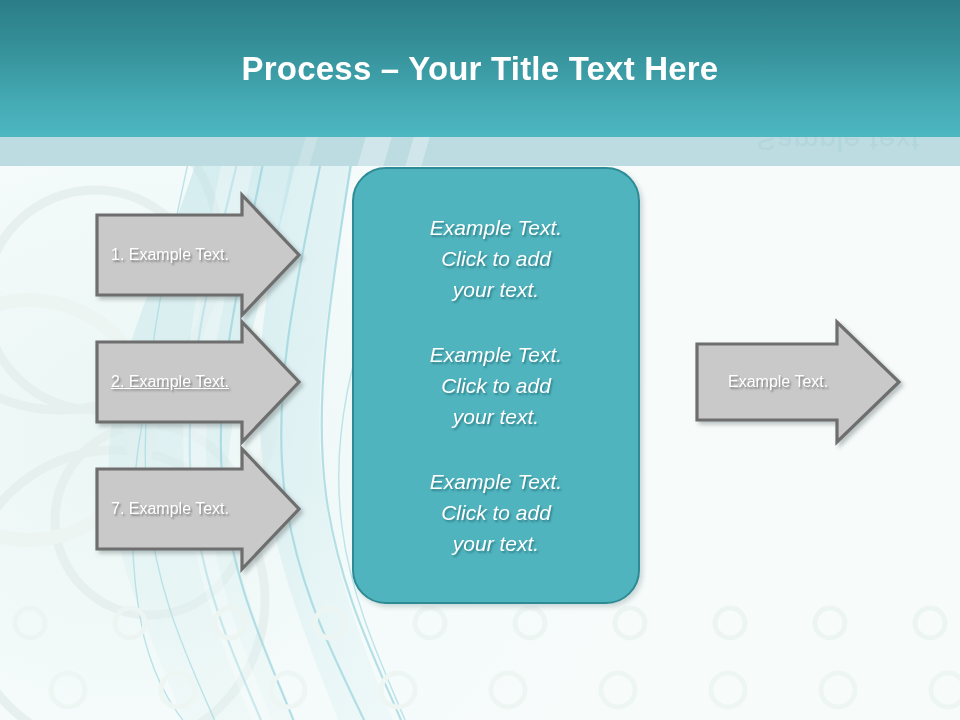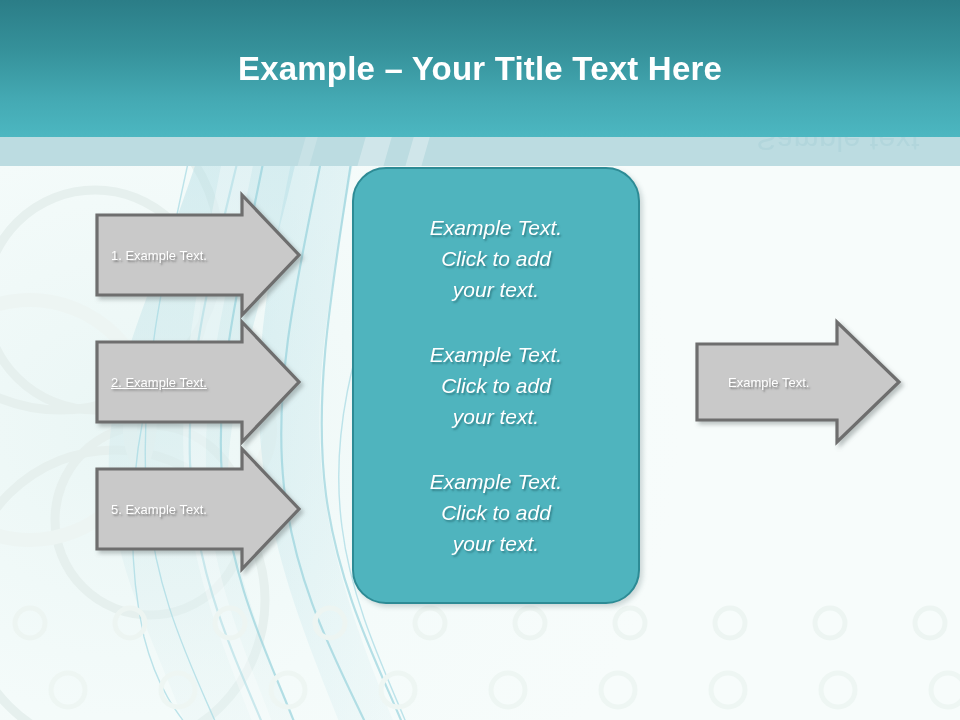--- a/index.html
+++ b/index.html
@@ -99,21 +99,21 @@
     overflow: hidden;
   }
 
   
   .dots { position: absolute; left: 0; top: 0; width: 960px; height: 720px; }
 
   
   .arrow {
     position: absolute;
     color: #ffffff;
-    font-size: 13px;
+    font-size: 16px;
     display: flex;
     align-items: center;
   }
   .arrow svg { position: absolute; left: 0; top: 0; overflow: visible; }
   .arrow-label {
     position: relative;
     z-index: 2;
     white-space: nowrap;
     text-shadow: 1.5px 1.5px 2px rgba(90,90,90,0.65);
   }
@@ -234,21 +234,21 @@
       <circle cx="508" cy="690" r="17"></circle>
       <circle cx="618" cy="690" r="17"></circle>
       <circle cx="728" cy="690" r="17"></circle>
       <circle cx="838" cy="690" r="17"></circle>
       <circle cx="948" cy="690" r="17"></circle>
     </g>
   </svg>
 
   <div class="header">
     <div class="header-title">
-      <span class="t-bold">Example</span><span class="t-reg"> – Your Title Text Here</span>
+      <span class="t-bold">Process</span><span class="t-reg"> – Your Title Text Here</span>
     </div>
   </div>
 
   <div class="band">
     <div class="band-streak" style="left:360px;"></div>
     <div class="band-streak" style="left:408px;width:16px;"></div>
     <div class="band-streak" style="left:300px;width:12px;opacity:0.6;"></div>
     <div class="band-watermark">Sample text</div>
   </div>
 
@@ -278,21 +278,21 @@
 
   <div class="arrow arrow-3">
     <svg width="206" height="124" viewBox="0 0 206 124" xmlns="http://www.w3.org/2000/svg">
       <defs>
         <filter id="ash3" x="-20%" y="-20%" width="160%" height="160%">
           <feDropShadow dx="3" dy="3" stdDeviation="2.2" flood-color="#6f7878" flood-opacity="0.45"></feDropShadow>
         </filter>
       </defs>
       <path d="M 2 22 L 147 22 L 147 2 L 204 62 L 147 122 L 147 102 L 2 102 Z" fill="#c9c9c9" stroke="#6e6e6e" stroke-width="3.2" stroke-linejoin="miter" filter="url(#ash3)"></path>
     </svg>
-    <span class="arrow-label">5. Example Text.</span>
+    <span class="arrow-label">7. Example Text.</span>
   </div>
 
   <div class="center-box">
     <div class="center-block">
       <div>Example Text.</div>
       <div>Click  to add</div>
       <div>your text.</div>
     </div>
     <div class="center-gap"></div>
     <div class="center-block">

